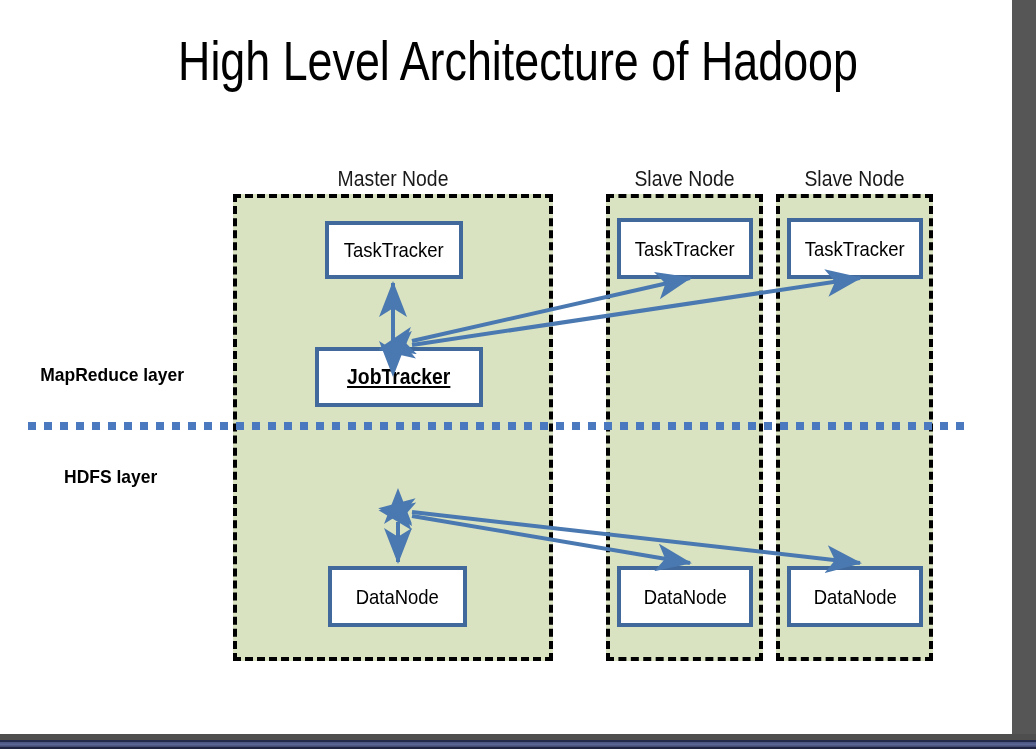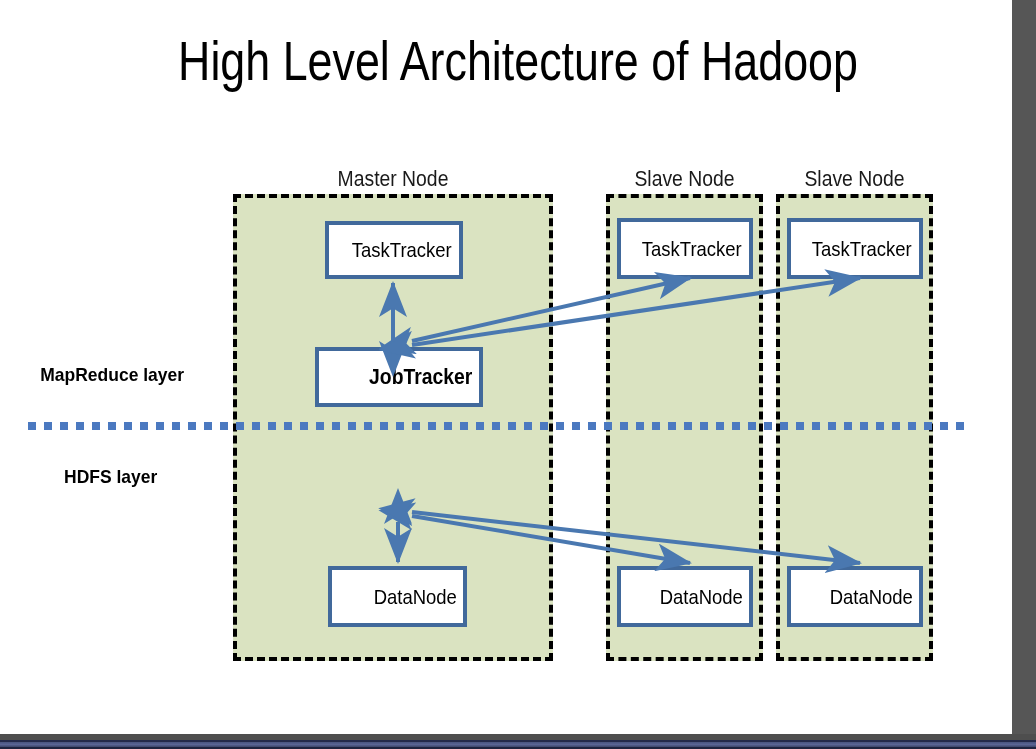--- a/index.html
+++ b/index.html
@@ -85,27 +85,27 @@
   #box-slave2 { left: 764px; top: 194px; width: 157px; height: 467px; }
 
   
   .comp {
     position: absolute;
     background: #ffffff;
     border: 4px solid #41699b;
     box-sizing: border-box;
     display: flex;
     align-items: center;
-    justify-content: flex-end;
+    justify-content: center;
     color: #000000;
     font-size: 21px;
     z-index: 5;
   }
   .comp span { transform: scaleX(0.88); white-space: nowrap; display:block; }
-  .comp.bold { font-weight: bold; font-size: 22px; }
+  .comp.bold { font-weight: bold; font-size: 22px; text-decoration: underline; }
 
   #c-tt-master { left: 313px; top: 221px;  width: 138px; height: 58px; }
   #c-jt        { left: 303px; top: 347px;  width: 168px; height: 60px; }
   #c-nn        { left: 302px; top: 458px;  width: 168px; height: 60px; }
   #c-dn-master { left: 316px; top: 566px;  width: 139px; height: 61px; }
 
   #c-tt-s1 { left: 605px; top: 218px; width: 136px; height: 61px; }
   #c-dn-s1 { left: 605px; top: 566px; width: 136px; height: 61px; }
   #c-tt-s2 { left: 775px; top: 218px; width: 136px; height: 61px; }
   #c-dn-s2 { left: 775px; top: 566px; width: 136px; height: 61px; }

